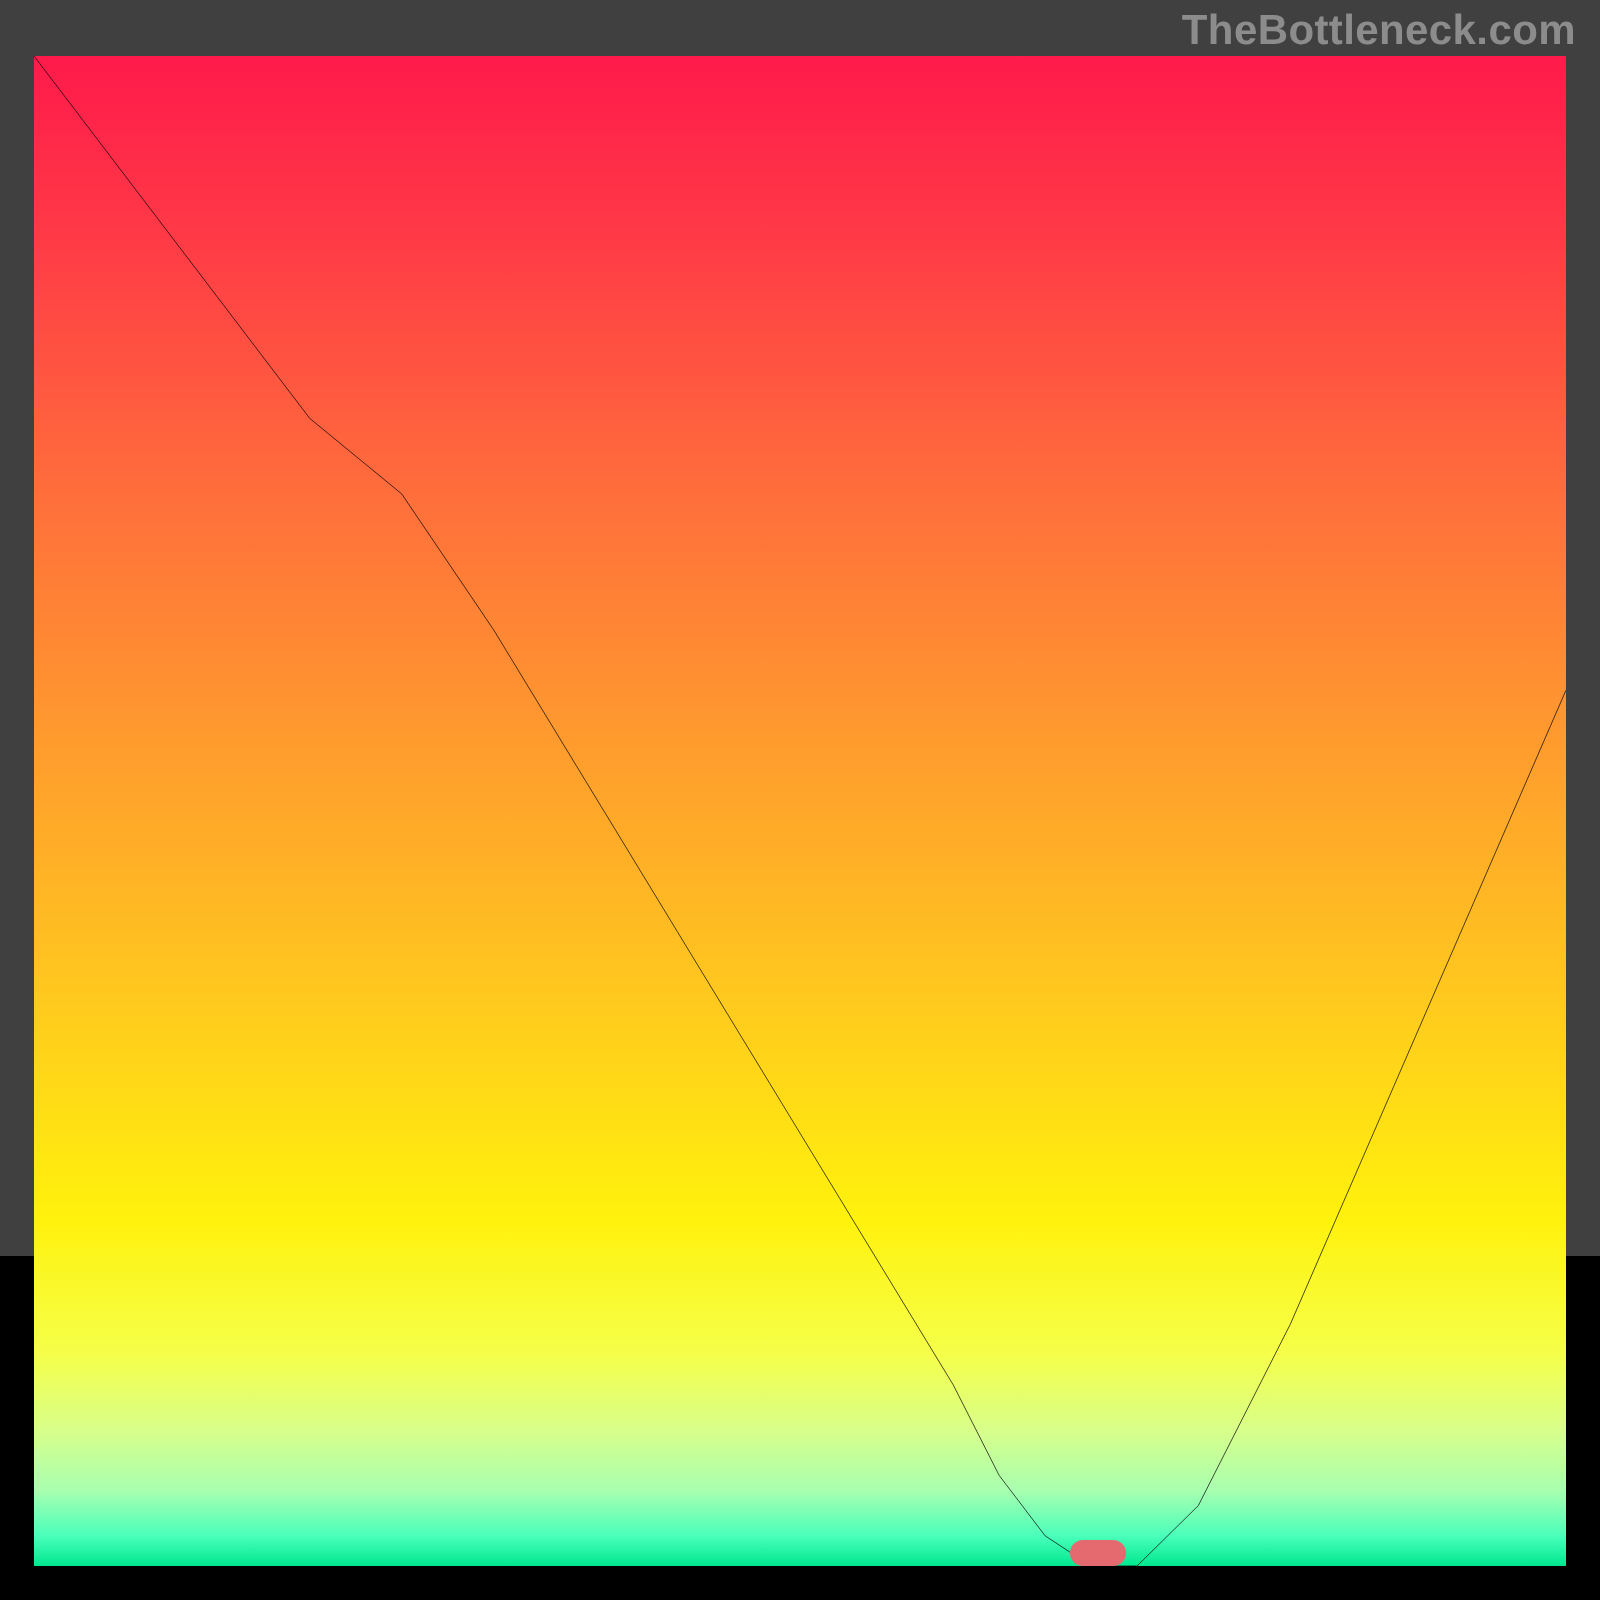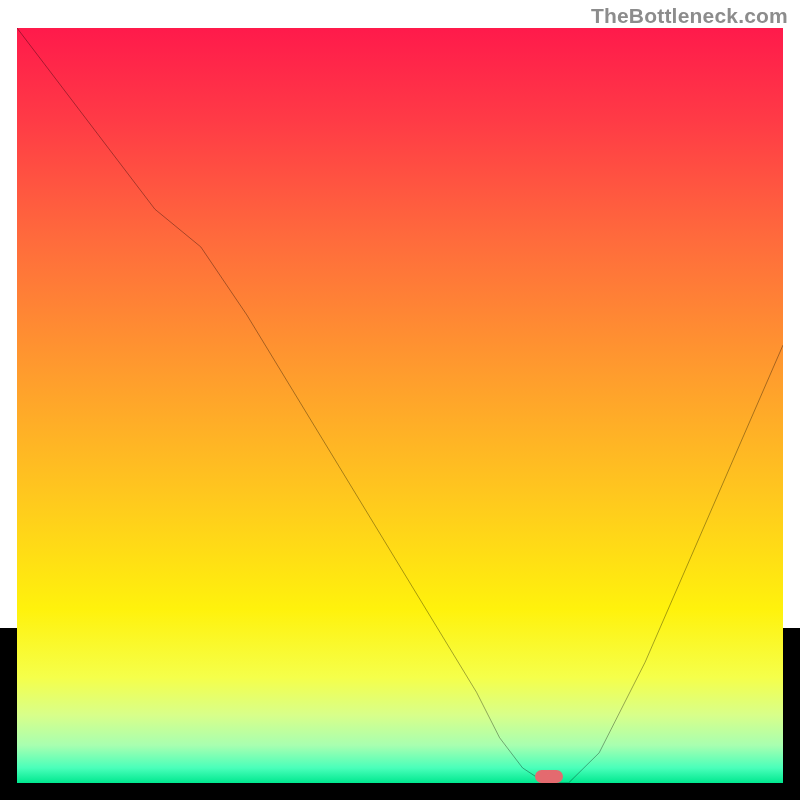--- a/index.html
+++ b/index.html
@@ -7,21 +7,21 @@
     padding: 0;
     width: 800px;
     height: 800px;
     background: #000;
     overflow: hidden;
   }
   .frame {
     position: relative;
     width: 800px;
     height: 628px;
-    background: #ffffff;
+    background: #404040;
     text-align: right;
   }
   .plot-area {
     position: absolute;
     left: 17px;
     top: 28px;
     width: 766px;
     height: 755px;
     overflow: hidden;
   }

